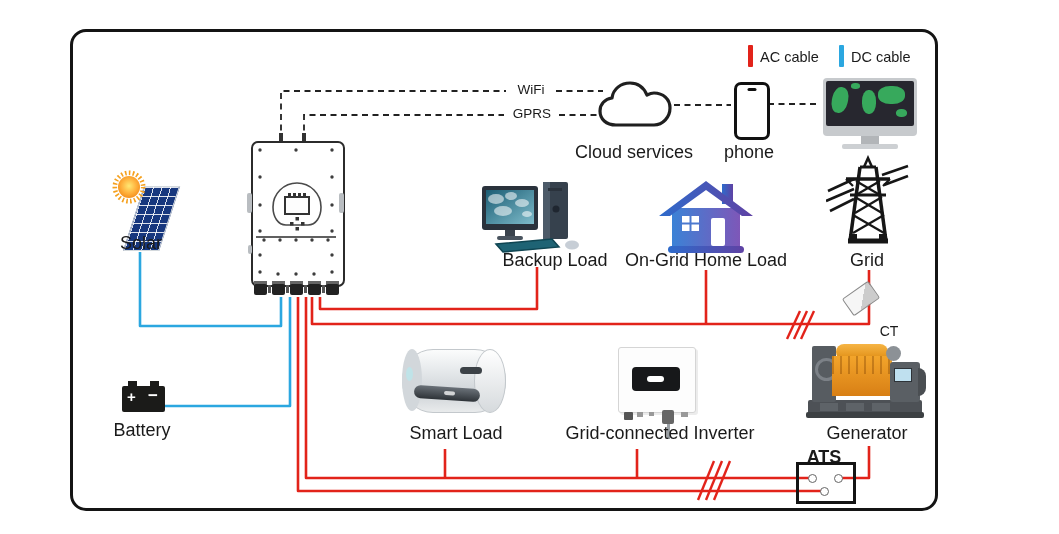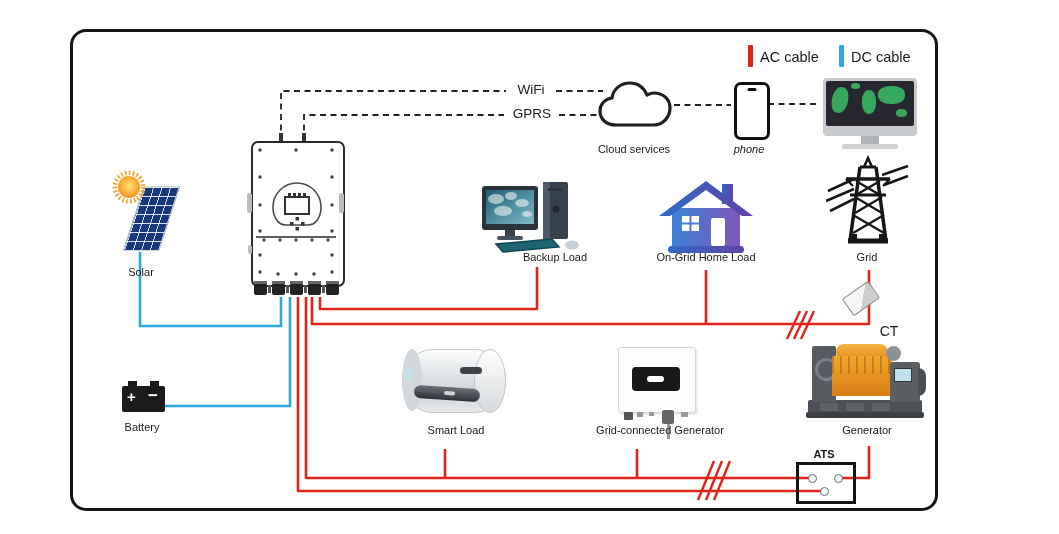--- a/index.html
+++ b/index.html
@@ -1,19 +1,19 @@
 <!DOCTYPE html>
 <html><head>
 <meta charset="utf-8">
 <style>
   html,body{margin:0;padding:0;background:#fff;}
   #canvas{position:relative;width:1059px;height:534px;background:#fff;
           font-family:"Liberation Sans",sans-serif;overflow:hidden;}
   .abs{position:absolute;}
-  .lbl{position:absolute;transform:translateX(-50%);font-size:11px;line-height:1.1;
+  .lbl{position:absolute;transform:translateX(-50%);font-size:18px;line-height:1.1;
        color:#1a1a1a;white-space:nowrap;}
   .lbl-left{position:absolute;font-size:14.5px;color:#1a1a1a;white-space:nowrap;}
   .sm{font-size:13.5px;}
   .xs{font-size:14px;}
   #frame{position:absolute;left:70px;top:29px;width:862px;height:476px;
          border:3px solid #141414;border-radius:16px;}
   .swatch{position:absolute;width:5px;height:22px;border-radius:1px;}
   
   #solar-panel{position:absolute;left:123px;top:186px;width:34px;height:63px;
     background-color:#17377e;
@@ -105,21 +105,21 @@
   <div class="lbl sm" style="left:532px;top:107px;background:#fff;padding:0 4px;">GPRS</div>
 
   <svg class="abs" style="left:596px;top:80px;" width="78" height="52" viewBox="0 0 78 52">
     <path d="M20 45 C 10 45 4 39 4 31 C 4 24 9 19 16 18 C 17 9 25 3 34 3 C 42 3 48 8 51 15 C 53 14 56 13 58 13 C 67 13 74 19 74 28 C 74 37 67 45 58 45 Z" fill="#fff" stroke="#1f1f1f" stroke-width="3.2" stroke-linejoin="round"></path>
   </svg>
   <div class="lbl" style="left:634px;top:143px;">Cloud services</div>
 
   <div id="phone-body">
     <div id="phone-cam"></div>
   </div>
-  <div class="lbl" style="left:749px;top:143px;font-style:italic;">phone</div>
+  <div class="lbl" style="left:749px;top:143px;">phone</div>
 
   <div id="monitor">
     <div id="monitor-screen">
       <div class="map-blob" style="left:6px;top:6px;width:16px;height:26px;transform:rotate(12deg);"></div>
       <div class="map-blob" style="left:25px;top:2px;width:9px;height:6px;"></div>
       <div class="map-blob" style="left:36px;top:9px;width:14px;height:24px;"></div>
       <div class="map-blob" style="left:52px;top:5px;width:27px;height:18px;"></div>
       <div class="map-blob" style="left:70px;top:28px;width:11px;height:8px;"></div>
     </div>
   </div>
@@ -203,21 +203,21 @@
     <defs>
       <radialGradient id="sg" cx="50%" cy="45%" r="60%">
         <stop offset="0%" stop-color="#ffe873"></stop>
           <stop offset="55%" stop-color="#ffb23e"></stop>
           <stop offset="100%" stop-color="#f28a17"></stop>
       </radialGradient>
     </defs>
     <circle cx="19" cy="19" r="14.2" fill="none" stroke="#f5a01c" stroke-width="4.6" stroke-dasharray="1.6 2.3"></circle>
     <circle cx="19" cy="19" r="11" fill="url(#sg)"></circle>
   </svg>
-  <div class="lbl" style="left:141px;top:266px;">Solar</div>
+  <div class="lbl" style="left:141px;top:234px;">Solar</div>
 
   <div class="batt-term" style="left:128px;"></div>
   <div class="batt-term" style="left:150px;"></div>
   <div id="battery-body">
     <span class="batt-sign" style="left:5px;top:2px;font-size:15px;">+</span>
     <span class="batt-sign" style="left:26px;top:0px;font-size:17px;">−</span>
   </div>
   <div class="lbl" style="left:142px;top:421px;">Battery</div>
 
   <svg class="abs" style="left:482px;top:182px;" width="100" height="72" viewBox="0 0 100 72">
@@ -328,21 +328,21 @@
     <div class="abs" style="left:14px;top:20px;width:48px;height:24px;background:#17181a;border-radius:4px;">
       <div style="position:absolute;left:15px;top:9px;width:17px;height:6px;background:#fff;border-radius:3px;"></div>
     </div>
     <div class="abs" style="left:6px;top:65px;width:9px;height:8px;background:#555;border-radius:1px;"></div>
     <div class="abs" style="left:19px;top:65px;width:6px;height:5px;background:#999;"></div>
     <div class="abs" style="left:31px;top:65px;width:5px;height:4px;background:#999;"></div>
     <div class="abs" style="left:44px;top:63px;width:12px;height:14px;background:#666;border-radius:2px;"></div>
     <div class="abs" style="left:49px;top:77px;width:3px;height:15px;background:#9aa0a5;"></div>
     <div class="abs" style="left:63px;top:65px;width:7px;height:5px;background:#999;"></div>
   </div>
-  <div class="lbl" style="left:660px;top:424px;">Grid-connected Generator</div>
+  <div class="lbl" style="left:660px;top:424px;">Grid-connected Inverter</div>
 
   <div class="abs" style="left:806px;top:342px;width:120px;height:82px;">
     <div class="abs" style="left:2px;top:58px;width:114px;height:14px;background:#4d5156;border-radius:2px;"></div>
     <div class="abs" style="left:14px;top:61px;width:18px;height:8px;background:#5e6368;"></div>
     <div class="abs" style="left:40px;top:61px;width:18px;height:8px;background:#5e6368;"></div>
     <div class="abs" style="left:66px;top:61px;width:18px;height:8px;background:#5e6368;"></div>
     <div class="abs" style="left:0;top:70px;width:118px;height:6px;background:#3c4043;border-radius:2px;"></div>
     <div class="abs" style="left:6px;top:4px;width:24px;height:56px;background:#575c61;border-radius:2px;">
       <div style="position:absolute;left:3px;top:12px;width:17px;height:17px;border-radius:50%;border:3px solid #7c8187;"></div>
     </div>

